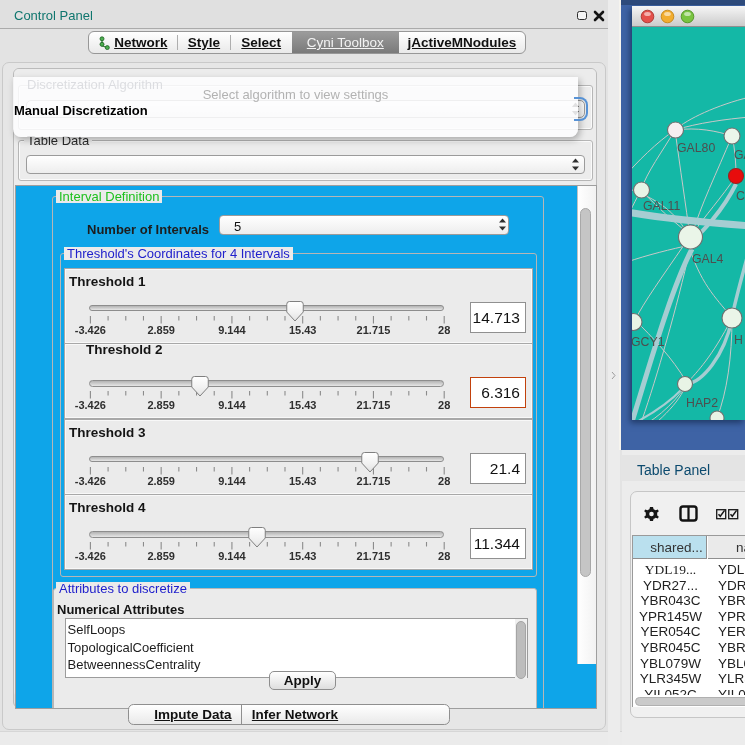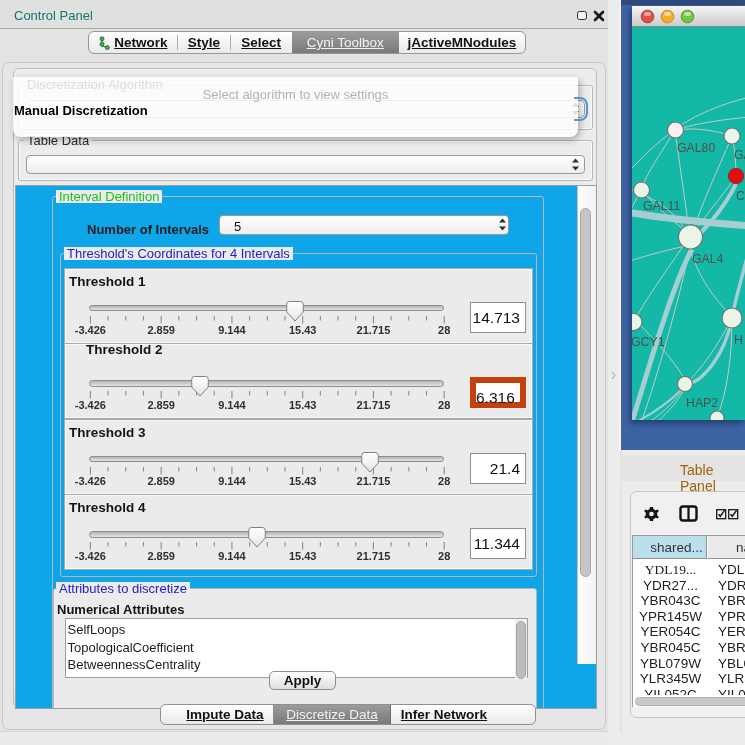--- a/index.html
+++ b/index.html
@@ -162,21 +162,21 @@
       <svg style="position:absolute;left:175.1px;top:190px;" width="18" height="21" viewBox="0 0 18 21">
         <path d="M3.5 0.5 L14.5 0.5 Q17.25 0.5 17.25 3.25 L17.25 11 L9 20 L0.75 11 L0.75 3.25 Q0.75 0.5 3.5 0.5 Z" fill="url(#thg1)" stroke="#7f7f7f" stroke-width="1"></path>
         <defs>
           <linearGradient id="thg1" x1="0" y1="0" x2="0" y2="1">
             <stop offset="0" stop-color="#ffffff"></stop>
             <stop offset="0.55" stop-color="#f2f2f2"></stop>
             <stop offset="1" stop-color="#e2e2e2"></stop>
           </linearGradient>
         </defs>
       </svg>
-      <div style="position:absolute;left:454px;top:191px;width:56px;height:31px;background:#ffffff;border:6px solid #c2410c;font-size:15.5px;color:#111;text-align:right;line-height:29px;padding-right:15px;">6.316</div>
+      <div style="position:absolute;left:454px;top:191px;width:56px;height:31px;background:#ffffff;border:1px solid #c2410c;font-size:15.5px;color:#111;text-align:right;line-height:29px;padding-right:5px;">6.316</div>
       <div style="position:absolute;left:47.5px;top:232.5px;width:469px;height:76px;border:1px solid #a8a8a8;background:#ebebeb;box-shadow:inset 1px 1px 0 #f8f8f8, inset -1px -1px 0 #f8f8f8;"></div>
       <div style="position:absolute;left:53px;top:238.5px;font-size:13.5px;font-weight:bold;color:#141414;">Threshold 3</div>
       <div style="position:absolute;left:73px;top:269.5px;width:355px;height:6.5px;border:1px solid #8d8d8d;border-radius:4px;background:linear-gradient(#b3b3b3,#e6e6e6);"></div>
       <svg style="position:absolute;left:73px;top:280.5px;" width="370" height="9" viewBox="0 0 370 9">
         <line x1="1.4" y1="0" x2="1.4" y2="7.5" stroke="#8b8b8b" stroke-width="1.1"></line>
         <line x1="19.09" y1="0" x2="19.09" y2="4.5" stroke="#8b8b8b" stroke-width="1.1"></line>
         <line x1="36.78" y1="0" x2="36.78" y2="4.5" stroke="#8b8b8b" stroke-width="1.1"></line>
         <line x1="54.470000000000006" y1="0" x2="54.470000000000006" y2="4.5" stroke="#8b8b8b" stroke-width="1.1"></line>
         <line x1="72.16000000000001" y1="0" x2="72.16000000000001" y2="7.5" stroke="#8b8b8b" stroke-width="1.1"></line>
         <line x1="89.85000000000001" y1="0" x2="89.85000000000001" y2="4.5" stroke="#8b8b8b" stroke-width="1.1"></line>
@@ -265,23 +265,22 @@
       <div style="position:absolute;left:51.5px;top:471px;font-size:13px;color:#1c1c1c;">BetweennessCentrality</div>
       <div style="position:absolute;left:499px;top:433px;width:12px;height:60px;background:#f0f0f0;"></div>
       <div style="position:absolute;left:500px;top:435px;width:10px;height:58px;background:#bdbdbd;border:1px solid #a5a5a5;border-radius:5px;"></div>
     </div>
 
   <div class="abs" style="left:577px;top:186px;width:19px;height:478px;background:linear-gradient(to right,#ffffff,#f2f2f2);border-left:1px solid #c2c2c2;"></div>
   <div class="abs" style="left:580px;top:208px;width:11px;height:369px;background:#c5c5c5;border:1px solid #a8a8a8;border-radius:6px;"></div>
 
   <div class="abs" style="left:269px;top:671px;width:67px;height:19px;border:1px solid #8e8e8e;border-radius:5px;background:linear-gradient(#ffffff,#dedede);display:flex;align-items:center;justify-content:center;font-size:13.5px;font-weight:bold;color:#111;">Apply</div>
 
-  <div class="abs" style="left:160px;top:704px;width:376px;height:21px;border:1px solid #8f8f8f;border-radius:5.5px;background:linear-gradient(#ffffff,#e9e9e9);display:flex;overflow:hidden;padding-left:16px;">
+  <div class="abs" style="left:128px;top:704px;width:322px;height:21px;border:1px solid #8f8f8f;border-radius:5.5px;background:linear-gradient(#ffffff,#e9e9e9);display:flex;overflow:hidden;padding-left:16px;">
     <div class="seg" style="width:97px;border-right:1px solid #8f8f8f;">Impute Data</div>
-    <div class="seg" style="width:117px;background:linear-gradient(#9b9b9b,#7a7a7a);color:#f3f3f3;border-right:1px solid #6e6e6e;font-weight:normal;">Discretize Data</div>
     <div class="seg" style="width:106px;">Infer Network</div>
   </div>
 
   <div class="abs" style="left:0;top:731px;width:622px;height:14px;background:#ebebeb;border-top:1px solid #d6d6d6;"></div>
 
   <div class="abs" style="left:619px;top:0;width:1.5px;height:450px;background:#f6f4ee;z-index:3;"></div>
   <div class="abs" style="left:608px;top:0;width:12px;height:745px;background:#ececec;"></div>
   <div class="abs" style="left:611px;top:365px;width:5px;height:7px;"><svg width="5" height="7">
         <path d="M1 0 L4 3.5 L1 7" stroke="#9a9a9a" fill="none"></path>
       </svg></div>
@@ -354,21 +353,21 @@
         <text x="60" y="236">GAL4</text>
         <text x="-1" y="319">GCY1</text>
         <text x="102" y="317">H</text>
         <text x="54" y="380">HAP2</text>
       </g>
     </svg>
   </div>
 
   <div class="abs" style="left:622px;top:450px;width:123px;height:295px;background:#ececec;"></div>
   <div class="abs" style="left:621px;top:455px;width:124px;height:26px;background:#e4e4e4;"></div>
-  <div class="abs" style="left:637px;top:462px;font-size:14px;color:#a16207;margin-left:43px;">Table Panel</div>
+  <div class="abs" style="left:637px;top:462px;font-size:14px;color:#0c4a6e;">Table Panel</div>
 
   <div class="abs" style="left:630px;top:491px;width:120px;height:227px;background:#f0f0f0;border:1px solid #c6c6c6;border-radius:7px 0 0 7px;"></div>
 
   <svg class="abs" style="left:643px;top:506px;" width="17" height="17" viewBox="0 0 17 17">
     <path d="M8.5 1 L10 1 L10.6 3.2 A5.6 5.6 0 0 1 12.6 4.3 L14.8 3.5 L15.8 5.2 L14.1 6.8 A5.6 5.6 0 0 1 14.1 9.2 L15.8 10.8 L14.8 12.5 L12.6 11.7 A5.6 5.6 0 0 1 10.6 12.8 L10 15 L7 15 L6.4 12.8 A5.6 5.6 0 0 1 4.4 11.7 L2.2 12.5 L1.2 10.8 L2.9 9.2 A5.6 5.6 0 0 1 2.9 6.8 L1.2 5.2 L2.2 3.5 L4.4 4.3 A5.6 5.6 0 0 1 6.4 3.2 L7 1 Z" fill="#161616"></path>
     <circle cx="8.5" cy="8" r="2.3" fill="#f0f0f0"></circle>
   </svg>
   <svg class="abs" style="left:679px;top:505px;" width="19" height="17" viewBox="0 0 19 17">
     <rect x="1.5" y="1.5" width="16" height="14" rx="2.5" fill="none" stroke="#121212" stroke-width="2.4"></rect>
     <line x1="9.5" y1="2" x2="9.5" y2="15" stroke="#121212" stroke-width="2.2"></line>

